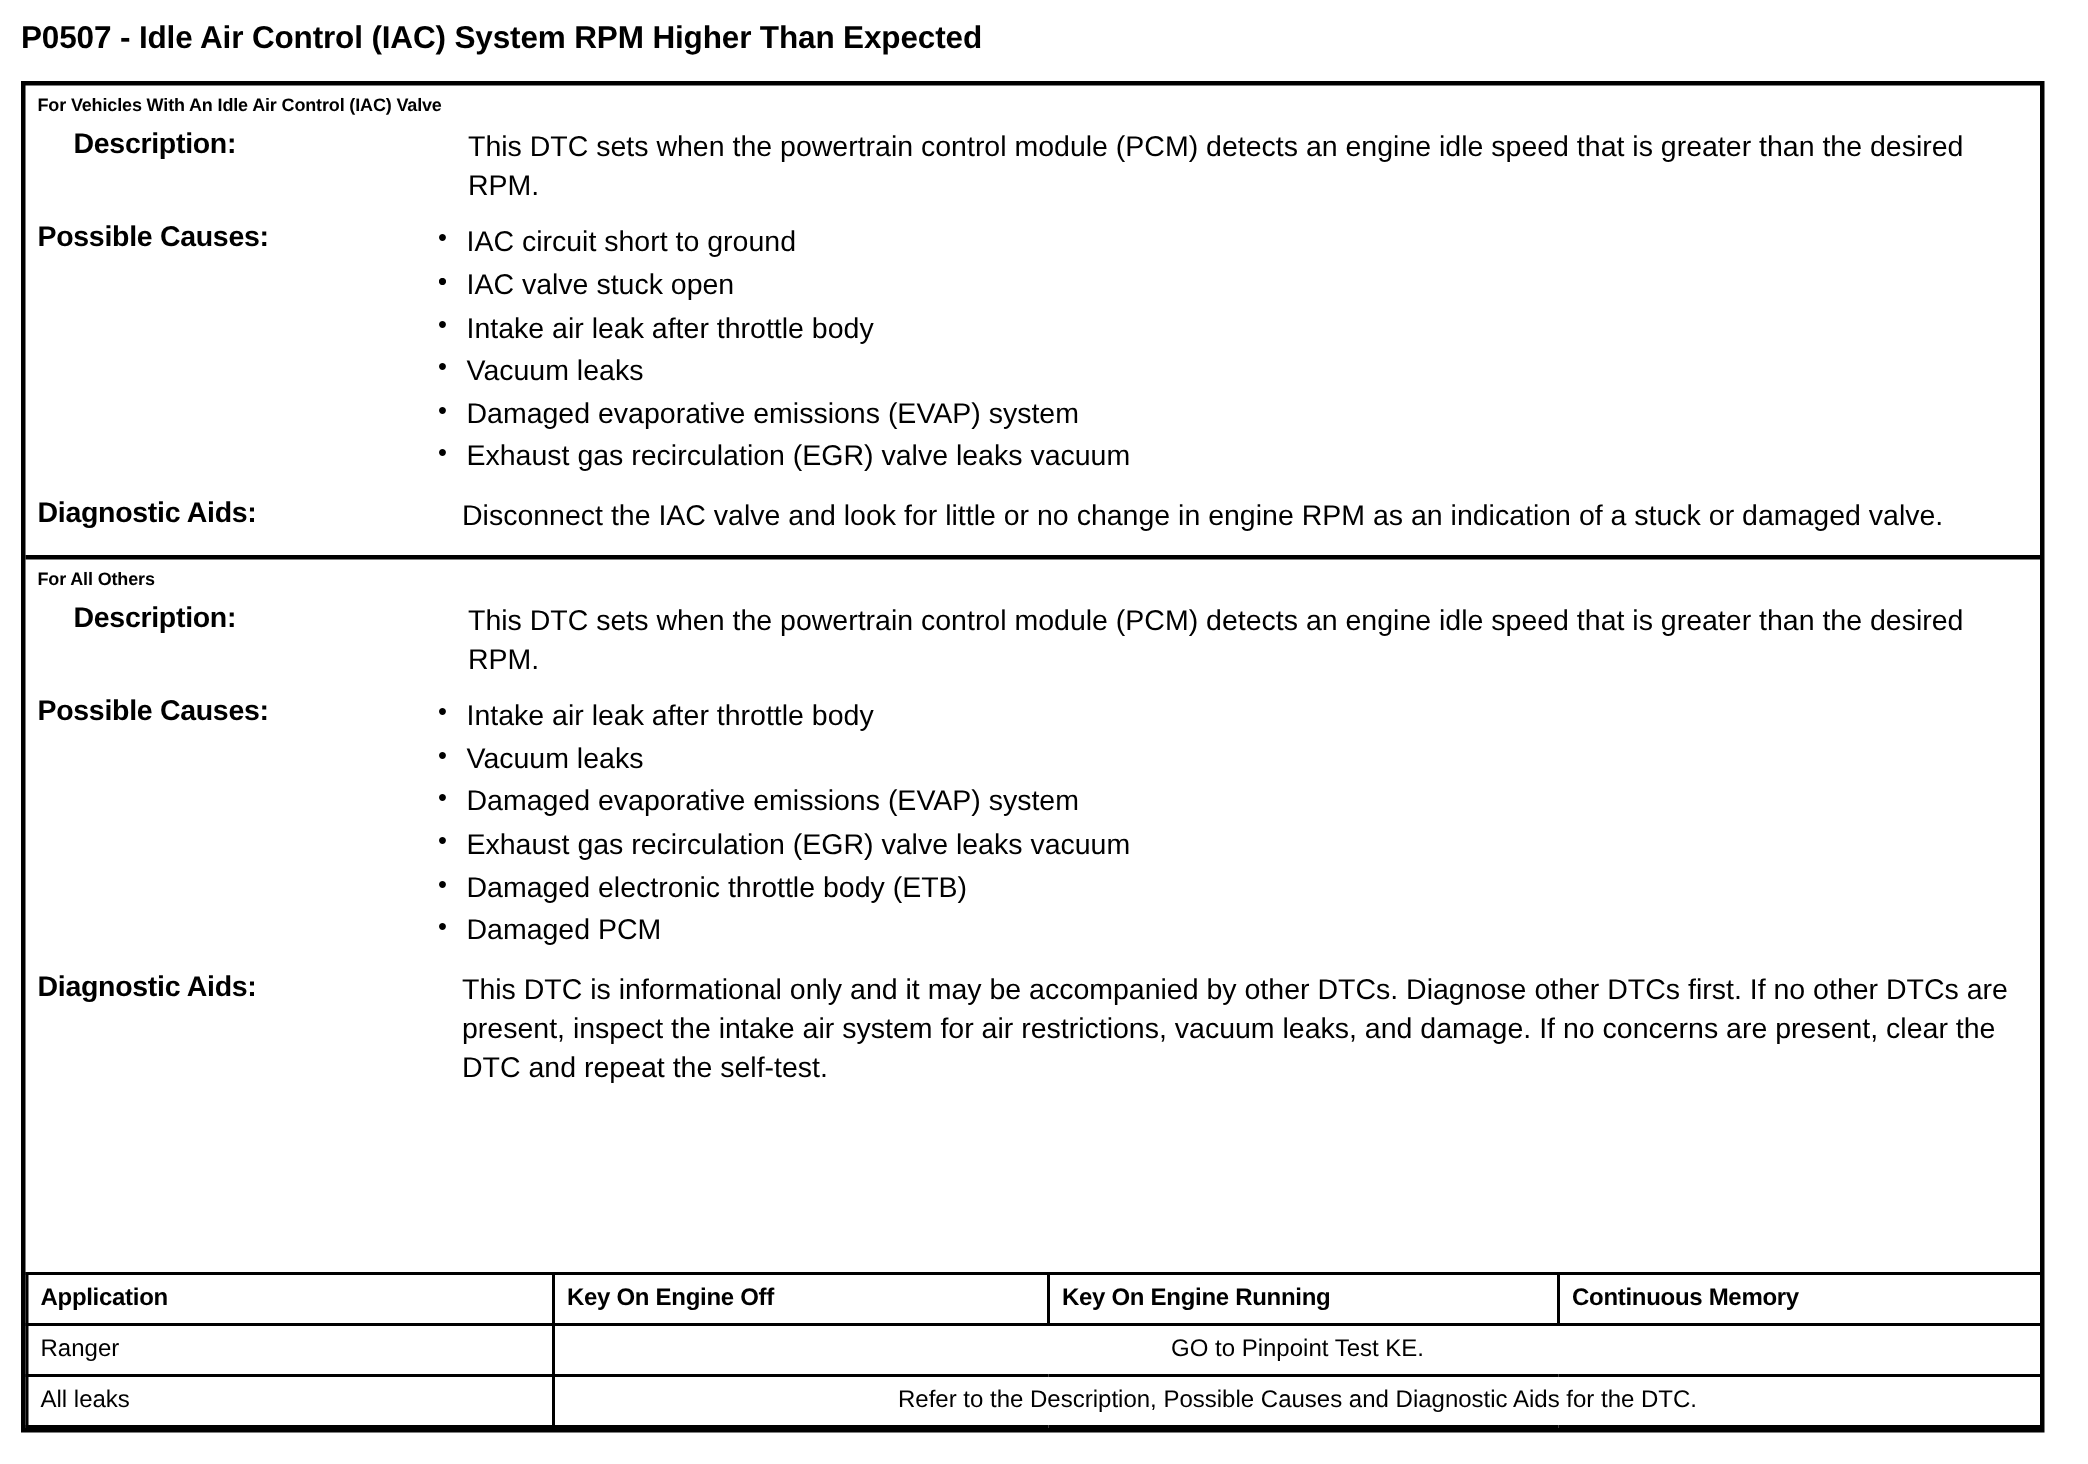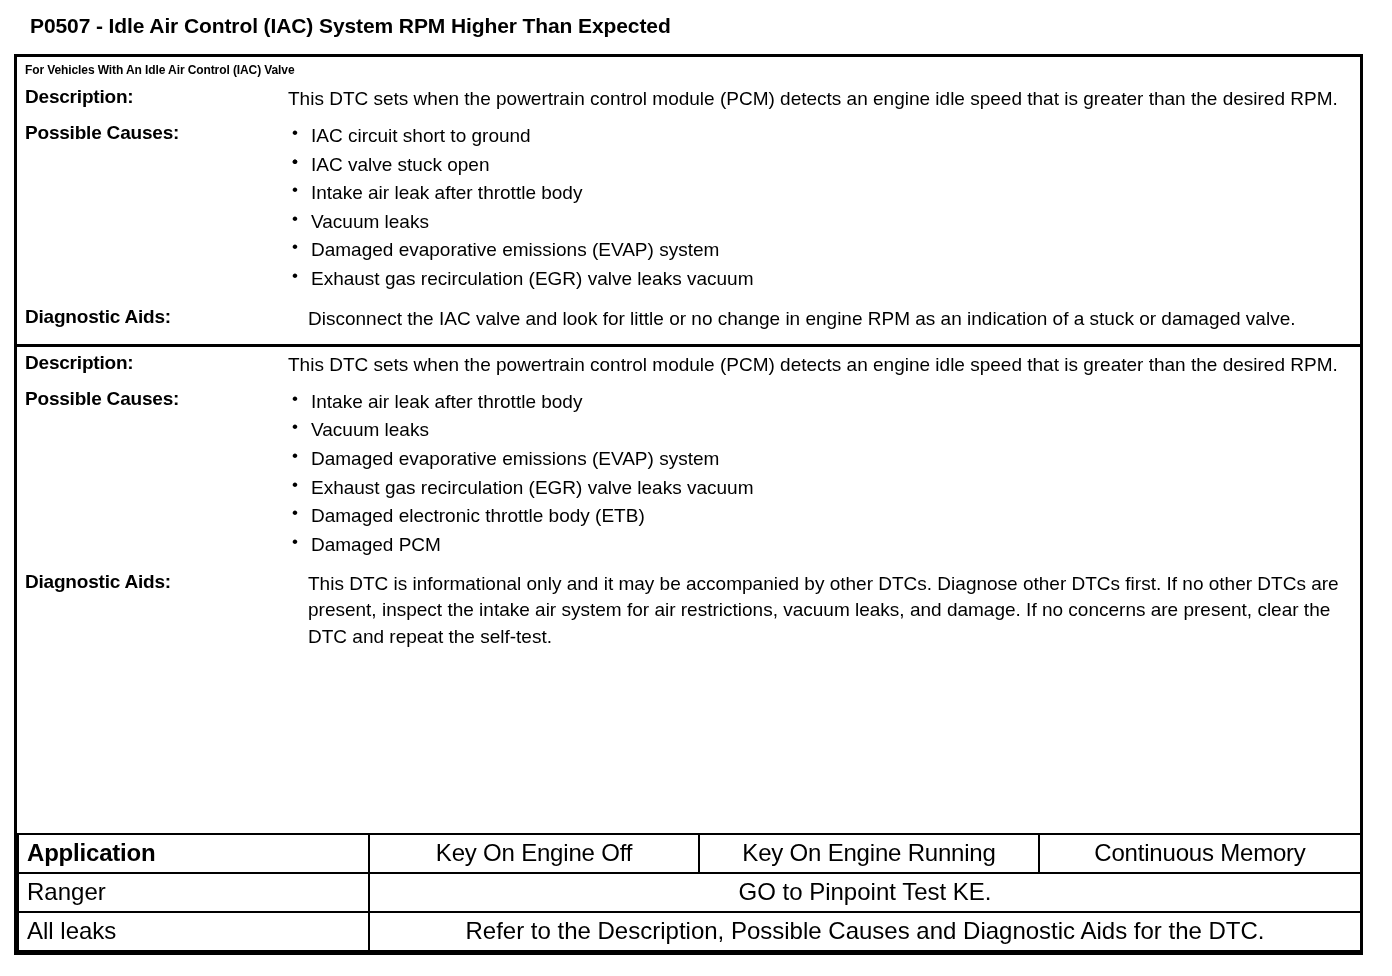--- a/index.html
+++ b/index.html
@@ -18,21 +18,21 @@
   .page {
     position: relative;
     width: 1392px;
     height: 976px;
     overflow: hidden;
   }
 
   
   .doc-title {
     position: absolute;
-    left: 30px;
+    left: 14px;
     top: 14px;
     font-size: 21px;
     font-weight: bold;
     letter-spacing: -0.1px;
     white-space: nowrap;
   }
 
   
   .frame {
     position: absolute;
@@ -72,21 +72,21 @@
     letter-spacing: -0.2px;
     white-space: nowrap;
   }
   .row-body {
     flex: 1 1 auto;
     padding-right: 18px;
     font-size: 19px;
     line-height: 1.38;
   }
 
-  .row-desc { margin-top: 5px; }
+  .row-desc { margin-top: 5px; margin-left: 24px; }
   .row-causes { margin-top: 10px; }
   .row-aids { margin-top: 12px; padding-bottom: 12px; gap: 20px; }
 
   .para {
     margin: 0;
     text-align: left;
   }
 
   ul.causes {
     list-style: none;
@@ -112,29 +112,29 @@
     position: absolute;
     left: 0;
     right: 0;
     bottom: 0;
     width: 100%;
     border-collapse: collapse;
     table-layout: fixed;
   }
   .app-table td {
     border: 2px solid #000;
-    font-size: 24px;
+    font-size: 16px;
     padding: 4px 8px 5px 8px;
     vertical-align: middle;
     height: 34px;
     box-sizing: border-box;
   }
   .app-table .th {
-    font-weight: normal;
-    text-align: center;
+    font-weight: bold;
+    text-align: left;
     letter-spacing: -0.2px;
   }
   .app-table .th-first {
     text-align: left;
     font-weight: bold;
   }
   .app-table .cell-left {
     text-align: left;
   }
   .app-table .cell-span {
@@ -204,20 +204,21 @@
         <div class="row-label">Diagnostic Aids:</div>
         <div class="row-body">
           <p class="para">Disconnect the IAC valve and look for little or no change in engine RPM as an indication of a stuck or damaged valve.</p>
         </div>
       </div>
 
     </div>
 
     <div class="section section-divider">
 
+      <div class="section-header">For All Others</div>
 
       <div class="row row-desc">
         <div class="row-label">Description:</div>
         <div class="row-body">
           <p class="para">This DTC sets when the powertrain control module (PCM) detects an engine idle speed that is greater than the desired RPM.</p>
         </div>
       </div>
 
       <div class="row row-causes">
         <div class="row-label">Possible Causes:</div>

